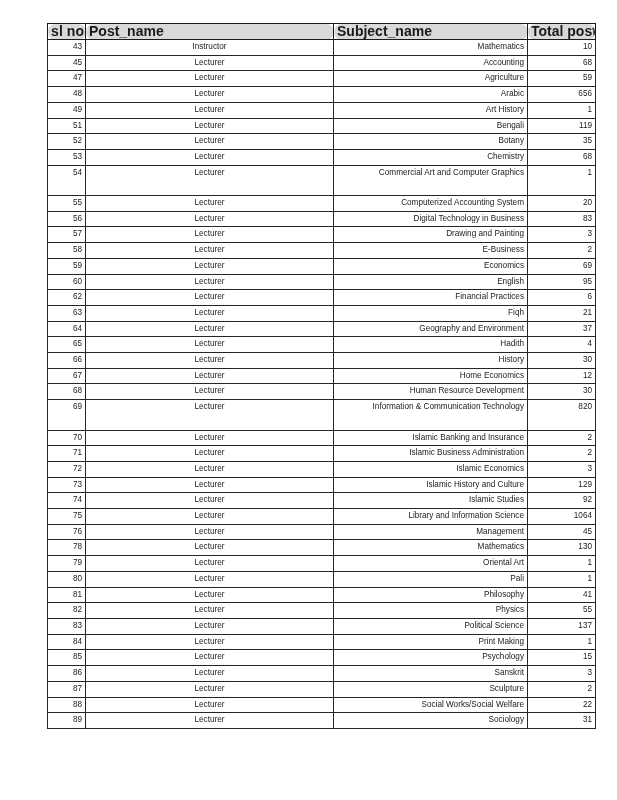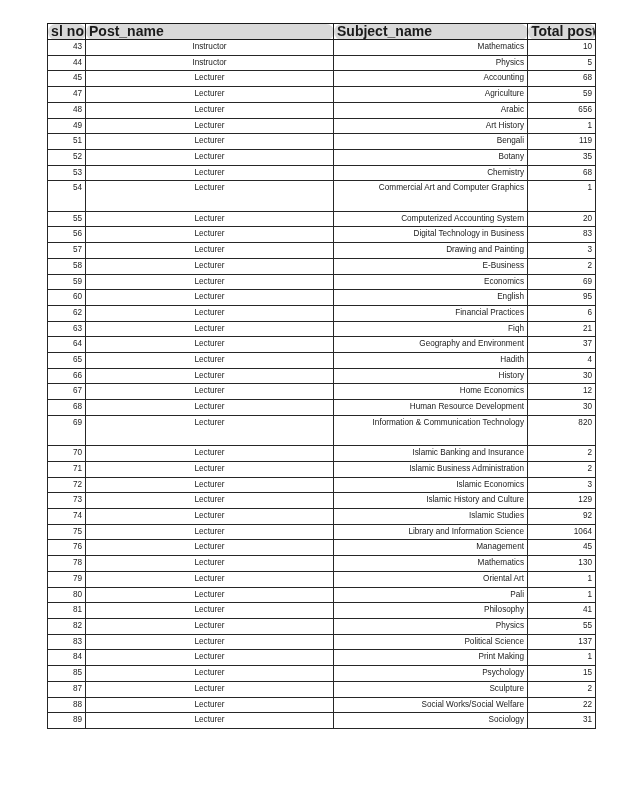--- a/index.html
+++ b/index.html
@@ -103,26 +103,20 @@
         </tr>
       </thead>
       <tbody id="table-body">
           <tr>
             <td class="cell-sl">43</td>
             <td class="cell-post">Instructor</td>
             <td class="cell-subj">Mathematics</td>
             <td class="cell-total">10</td>
           </tr>
           <tr>
-            <td class="cell-sl">44</td>
-            <td class="cell-post">Instructor</td>
-            <td class="cell-subj">Physics</td>
-            <td class="cell-total">5</td>
-          </tr>
-          <tr>
             <td class="cell-sl">45</td>
             <td class="cell-post">Lecturer</td>
             <td class="cell-subj">Accounting</td>
             <td class="cell-total">68</td>
           </tr>
           <tr>
             <td class="cell-sl">47</td>
             <td class="cell-post">Lecturer</td>
             <td class="cell-subj">Agriculture</td>
             <td class="cell-total">59</td>
@@ -329,20 +323,26 @@
             <td class="cell-sl">84</td>
             <td class="cell-post">Lecturer</td>
             <td class="cell-subj">Print Making</td>
             <td class="cell-total">1</td>
           </tr>
           <tr>
             <td class="cell-sl">85</td>
             <td class="cell-post">Lecturer</td>
             <td class="cell-subj">Psychology</td>
             <td class="cell-total">15</td>
+          </tr>
+          <tr>
+            <td class="cell-sl">86</td>
+            <td class="cell-post">Lecturer</td>
+            <td class="cell-subj">Sanskrit</td>
+            <td class="cell-total">3</td>
           </tr>
           <tr>
             <td class="cell-sl">87</td>
             <td class="cell-post">Lecturer</td>
             <td class="cell-subj">Sculpture</td>
             <td class="cell-total">2</td>
           </tr>
           <tr>
             <td class="cell-sl">88</td>
             <td class="cell-post">Lecturer</td>

